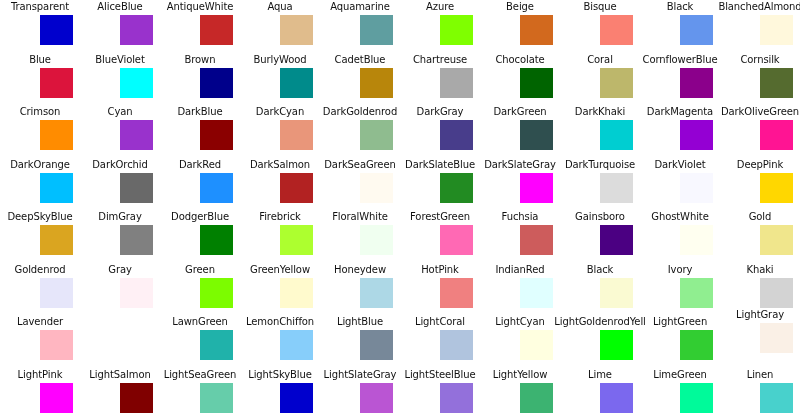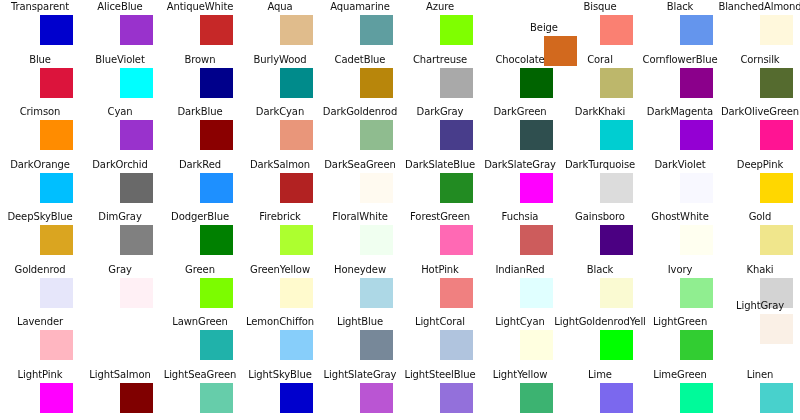--- a/index.html
+++ b/index.html
@@ -75,21 +75,21 @@
       <div class="color-swatch" style="background: rgb(224, 188, 140);"></div>
     </div>
     <div class="color-cell" style="left: 320px; top: 0px;">
       <div class="color-label">Aquamarine</div>
       <div class="color-swatch" style="background: rgb(95, 158, 160);"></div>
     </div>
     <div class="color-cell" style="left: 400px; top: 0px;">
       <div class="color-label">Azure</div>
       <div class="color-swatch" style="background: rgb(127, 255, 0);"></div>
     </div>
-    <div class="color-cell" style="left: 504px; top: 0px; margin-top: 21px;">
+    <div class="color-cell" style="left: 480px; top: 0px;">
       <div class="color-label">Beige</div>
       <div class="color-swatch" style="background: rgb(210, 105, 30);"></div>
     </div>
     <div class="color-cell" style="left: 560px; top: 0px;">
       <div class="color-label">Bisque</div>
       <div class="color-swatch" style="background: rgb(250, 128, 114);"></div>
     </div>
     <div class="color-cell" style="left: 640px; top: 0px;">
       <div class="color-label">Black</div>
       <div class="color-swatch" style="background: rgb(100, 149, 237);"></div>
@@ -323,21 +323,21 @@
       <div class="color-swatch" style="background: rgb(255, 255, 224);"></div>
     </div>
     <div class="color-cell" style="left: 560px; top: 315px;">
       <div class="color-label">LightGoldenrodYell</div>
       <div class="color-swatch" style="background: rgb(0, 255, 0);"></div>
     </div>
     <div class="color-cell" style="left: 640px; top: 315px;">
       <div class="color-label">LightGreen</div>
       <div class="color-swatch" style="background: rgb(50, 205, 50);"></div>
     </div>
-    <div class="color-cell" style="left: 720px; top: 299px; text-decoration: underline;">
+    <div class="color-cell" style="left: 720px; top: 308px; text-decoration: underline;">
       <div class="color-label">LightGray</div>
       <div class="color-swatch" style="background: rgb(250, 240, 230);"></div>
     </div>
     <div class="color-cell" style="left: 0px; top: 367.5px;">
       <div class="color-label">LightPink</div>
       <div class="color-swatch" style="background: rgb(255, 0, 255);"></div>
     </div>
     <div class="color-cell" style="left: 80px; top: 367.5px;">
       <div class="color-label">LightSalmon</div>
       <div class="color-swatch" style="background: rgb(128, 0, 0);"></div>

